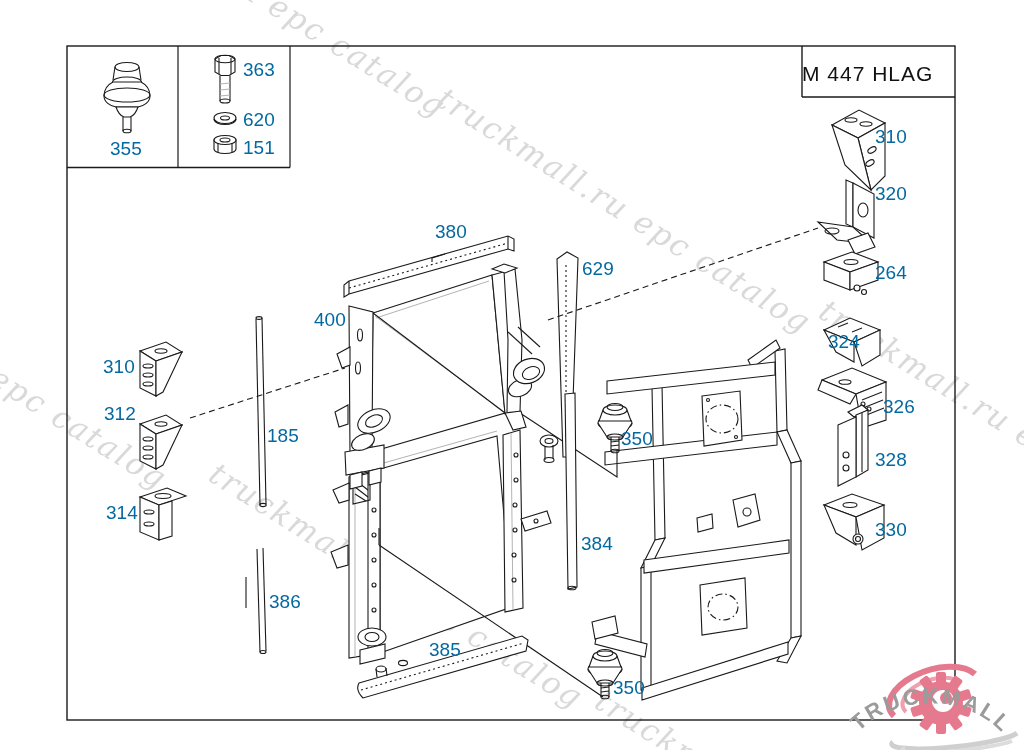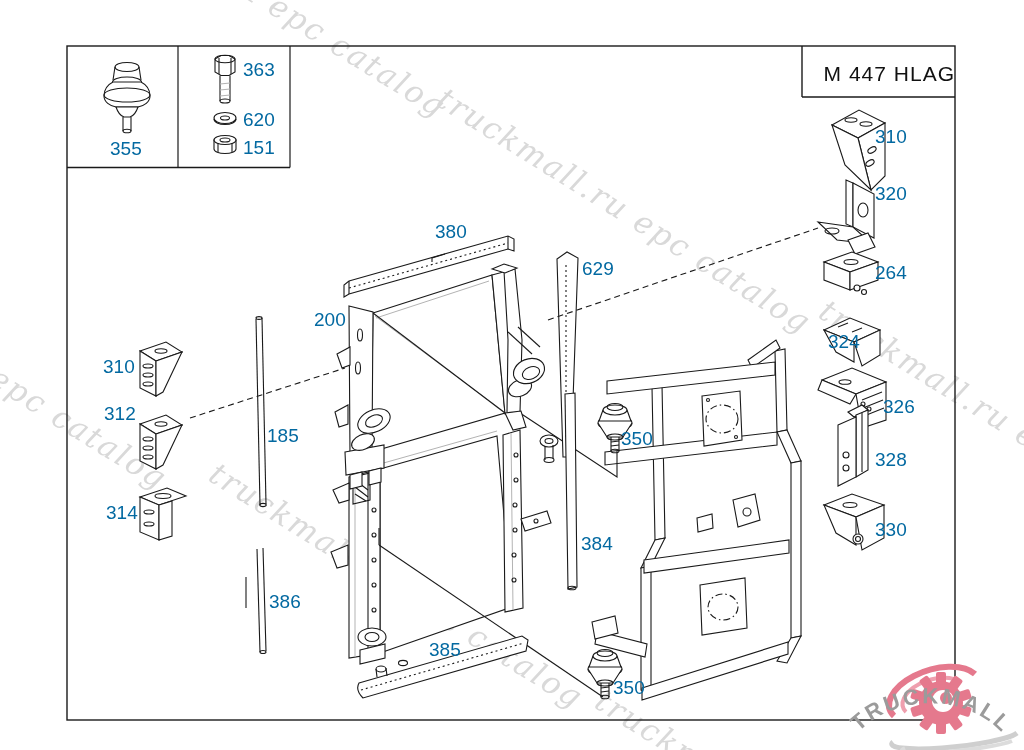--- a/index.html
+++ b/index.html
@@ -3,21 +3,21 @@
 <meta charset="utf-8">
 <style>
   html,body{margin:0;padding:0}
   body{width:1024px;height:750px;position:relative;overflow:hidden;background:#fff;
        font-family:"Liberation Sans",sans-serif}
   .wm{position:absolute;white-space:nowrap;font-family:"DejaVu Serif",serif;font-style:italic;
       font-size:31px;letter-spacing:2px;color:#d9d9d9;transform-origin:0 0;
       transform:rotate(32deg);z-index:1}
   svg.art{position:absolute;left:0;top:0;z-index:2}
   .pl{position:absolute;color:#0369a1;font-size:19px;z-index:3;line-height:1;cursor:default}
-  .model{position:absolute;left:802px;top:62px;width:153px;text-align:right;font-size:21px;
+  .model{position:absolute;left:802px;top:62px;width:153px;text-align:left;font-size:21px;
          color:#111;z-index:3;letter-spacing:1px}
   .k{stroke:#1a1a1a;fill:none;stroke-width:1.1}
   .kf{stroke:#1a1a1a;fill:#fff;stroke-width:1.1}
   .g{stroke:#b3b3b3;fill:none;stroke-width:1}
   .dash{stroke-dasharray:6 4}
   .dot{stroke-dasharray:2 3}
   .dd{stroke-dasharray:7 3 1.5 3}
   .logo-txt{font-family:"Liberation Sans",sans-serif;font-size:22px;font-weight:bold;letter-spacing:2.5px}
 </style>
 </head>
@@ -361,21 +361,21 @@
 <div class="pl" style="left:106px;top:503px">314</div>
 
 <div class="pl" style="left:875px;top:127px">310</div>
 <div class="pl" style="left:875px;top:184px">320</div>
 <div class="pl" style="left:875px;top:263px">264</div>
 <div class="pl" style="left:828px;top:332px">324</div>
 <div class="pl" style="left:883px;top:397px">326</div>
 <div class="pl" style="left:875px;top:450px">328</div>
 <div class="pl" style="left:875px;top:520px">330</div>
 
-<div class="pl" style="left:314px;top:310px">200</div>
+<div class="pl" style="left:314px;top:310px">400</div>
 <div class="pl" style="left:435px;top:222px">380</div>
 <div class="pl" style="left:582px;top:259px">629</div>
 <div class="pl" style="left:267px;top:426px">185</div>
 <div class="pl" style="left:621px;top:429px">350</div>
 <div class="pl" style="left:581px;top:534px">384</div>
 <div class="pl" style="left:269px;top:592px">386</div>
 <div class="pl" style="left:429px;top:640px">385</div>
 <div class="pl" style="left:613px;top:678px">350</div>
 
 </body></html>

